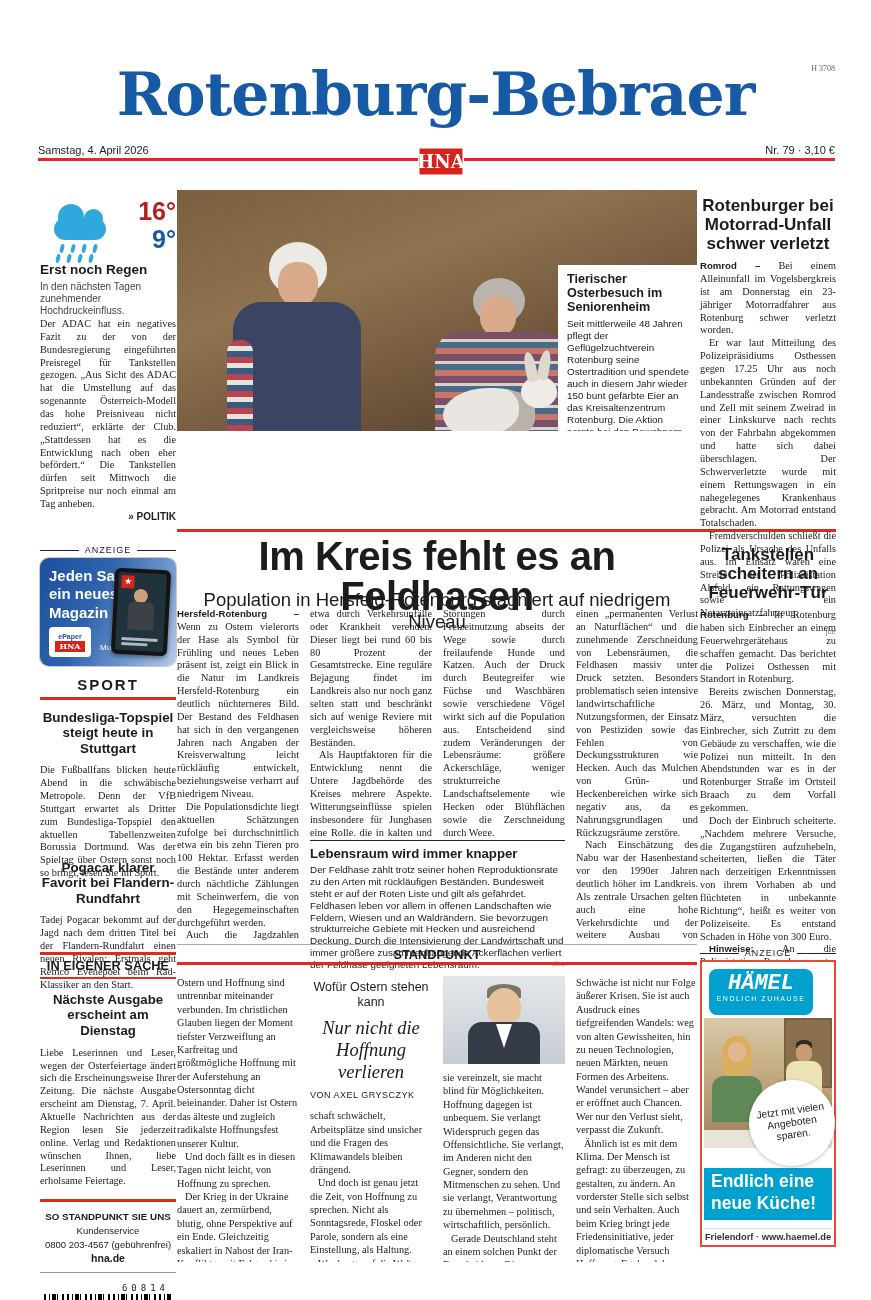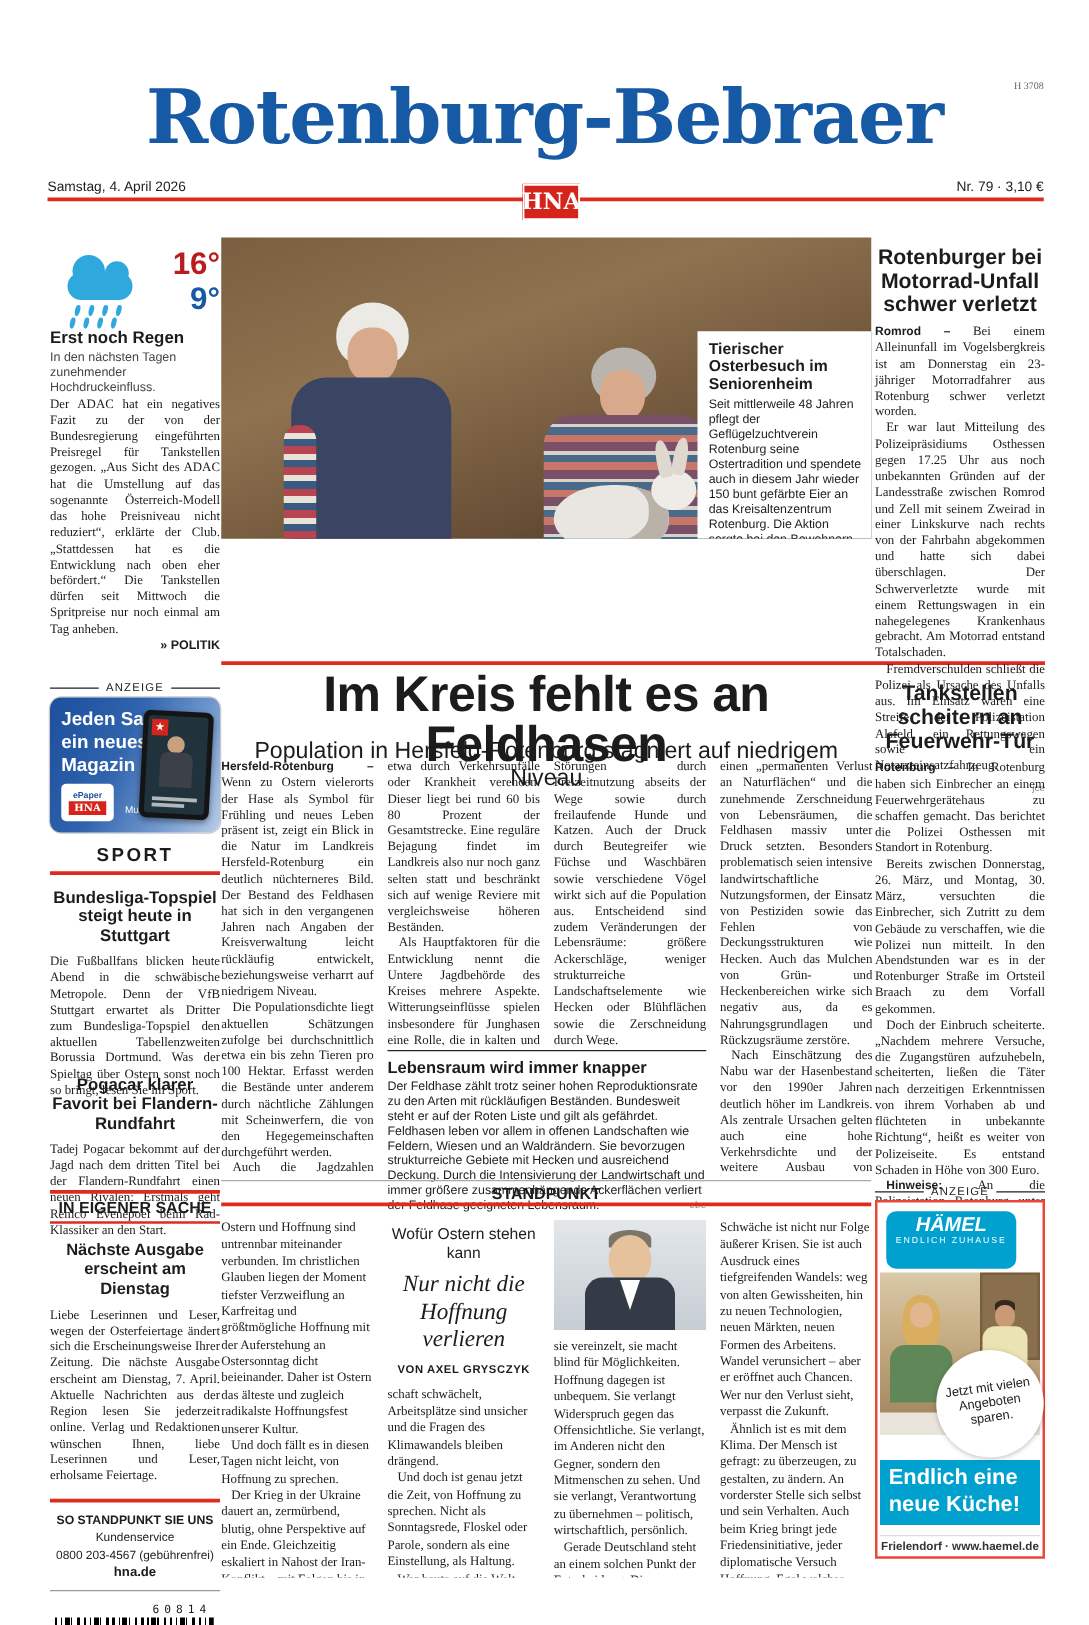--- a/index.html
+++ b/index.html
@@ -130,34 +130,34 @@
     background:repeating-linear-gradient(90deg,#000 0 2px,#fff 2px 5px,#000 5px 6px,#fff 6px 8px,#000 8px 12px,#fff 12px 13px,#000 13px 14px,#fff 14px 18px,#000 18px 20px,#fff 20px 23px);}
   
   #sp-h{top:944px;left:177px;width:520px;text-align:center;font-family:"Liberation Sans",sans-serif;
         font-weight:bold;font-size:12.8px;border-top:1px solid #aaa;padding-top:2px;}
   #sp-rule{top:962px;left:177px;width:520px;height:2.6px;}
   .scol{top:976px;width:122px;height:286px;overflow:hidden;}
   #sc1{left:177px;} #sc2{left:310px;} #sc3{left:443px;} #sc4{left:576px;}
   .scol p{font-size:10.3px;line-height:1.3;}
   #sp-kicker{font-family:"Liberation Sans",sans-serif;font-size:12.5px;text-align:center;line-height:1.2;margin-top:4px;}
   #sp-title{font-style:italic;font-size:18.5px;text-align:center;line-height:1.18;margin:8px 0 7px;}
-  #sp-byline{font-family:"Liberation Sans",sans-serif;font-weight:bold;font-size:9px;text-align:center;
+  #sp-byline{font-family:"Liberation Sans",sans-serif;font-weight:normal;font-size:9px;
              letter-spacing:.5px;margin-bottom:9px;}
   #sp-photo{position:relative;width:122px;height:88px;overflow:hidden;margin-bottom:7px;
             background:linear-gradient(180deg,#e3e7ea 0%,#c6cdd3 100%);}
   .sphead{position:absolute;left:44px;top:12px;width:34px;height:38px;background:#e5c19c;border-radius:50% 50% 44% 44%;}
   .sphair{position:absolute;left:44px;top:8px;width:34px;height:14px;background:#7d7468;border-radius:50% 50% 0 0;}
   .spsuit{position:absolute;left:25px;top:46px;width:72px;height:42px;background:#333b47;border-radius:14px 14px 0 0;}
   .spshirt{position:absolute;left:53px;top:48px;width:16px;height:24px;background:#fff;clip-path:polygon(0 0,100% 0,50% 100%);}
   
   #anz2{top:948px;left:700px;width:136px;}
   #haemel{top:960px;left:700px;width:136px;height:287px;border:2px solid #e8473a;box-sizing:border-box;background:#fff;}
   #hm-logo{position:absolute;left:7px;top:7px;width:104px;height:46px;background:#00a0cf;border-radius:8px;
            color:#fff;text-align:center;padding-top:4px;box-sizing:border-box;}
-  #hm-name{font-family:Liberation Sans, sans-serif;font-weight:bold;font-style:italic;font-size:16px;line-height:1;}
+  #hm-name{font-family:Liberation Mono, monospace;font-weight:bold;font-style:italic;font-size:22px;line-height:1;}
   #hm-claim{font-family:"Liberation Sans",sans-serif;font-size:7px;letter-spacing:1.5px;}
   #hm-photo{position:absolute;left:2px;top:56px;width:128px;height:130px;overflow:visible;
             background:linear-gradient(180deg,#d8c9a8 0%,#c3a97f 45%,#9b7f5c 100%);}
   .hm-cab{position:absolute;right:0;top:0;width:48px;height:70px;background:#8a6f4e;box-shadow:inset 0 0 0 2px #77603f;}
   .hm-whair{position:absolute;left:18px;top:18px;width:30px;height:44px;background:#d9ae5e;border-radius:45% 45% 40% 40%;}
   .hm-wface{position:absolute;left:24px;top:24px;width:18px;height:20px;background:#e2b68e;border-radius:45%;}
   .hm-wbody{position:absolute;left:8px;top:58px;width:50px;height:46px;background:#5f8757;border-radius:12px 12px 0 0;}
   .hm-mhead{position:absolute;left:92px;top:26px;width:16px;height:18px;background:#c89b74;border-radius:45%;}
   .hm-mhair{position:absolute;left:92px;top:22px;width:16px;height:8px;background:#33291f;border-radius:50% 50% 0 0;}
   .hm-mbody{position:absolute;left:82px;top:43px;width:36px;height:56px;background:#ece3b4;border-radius:10px 10px 0 0;}

